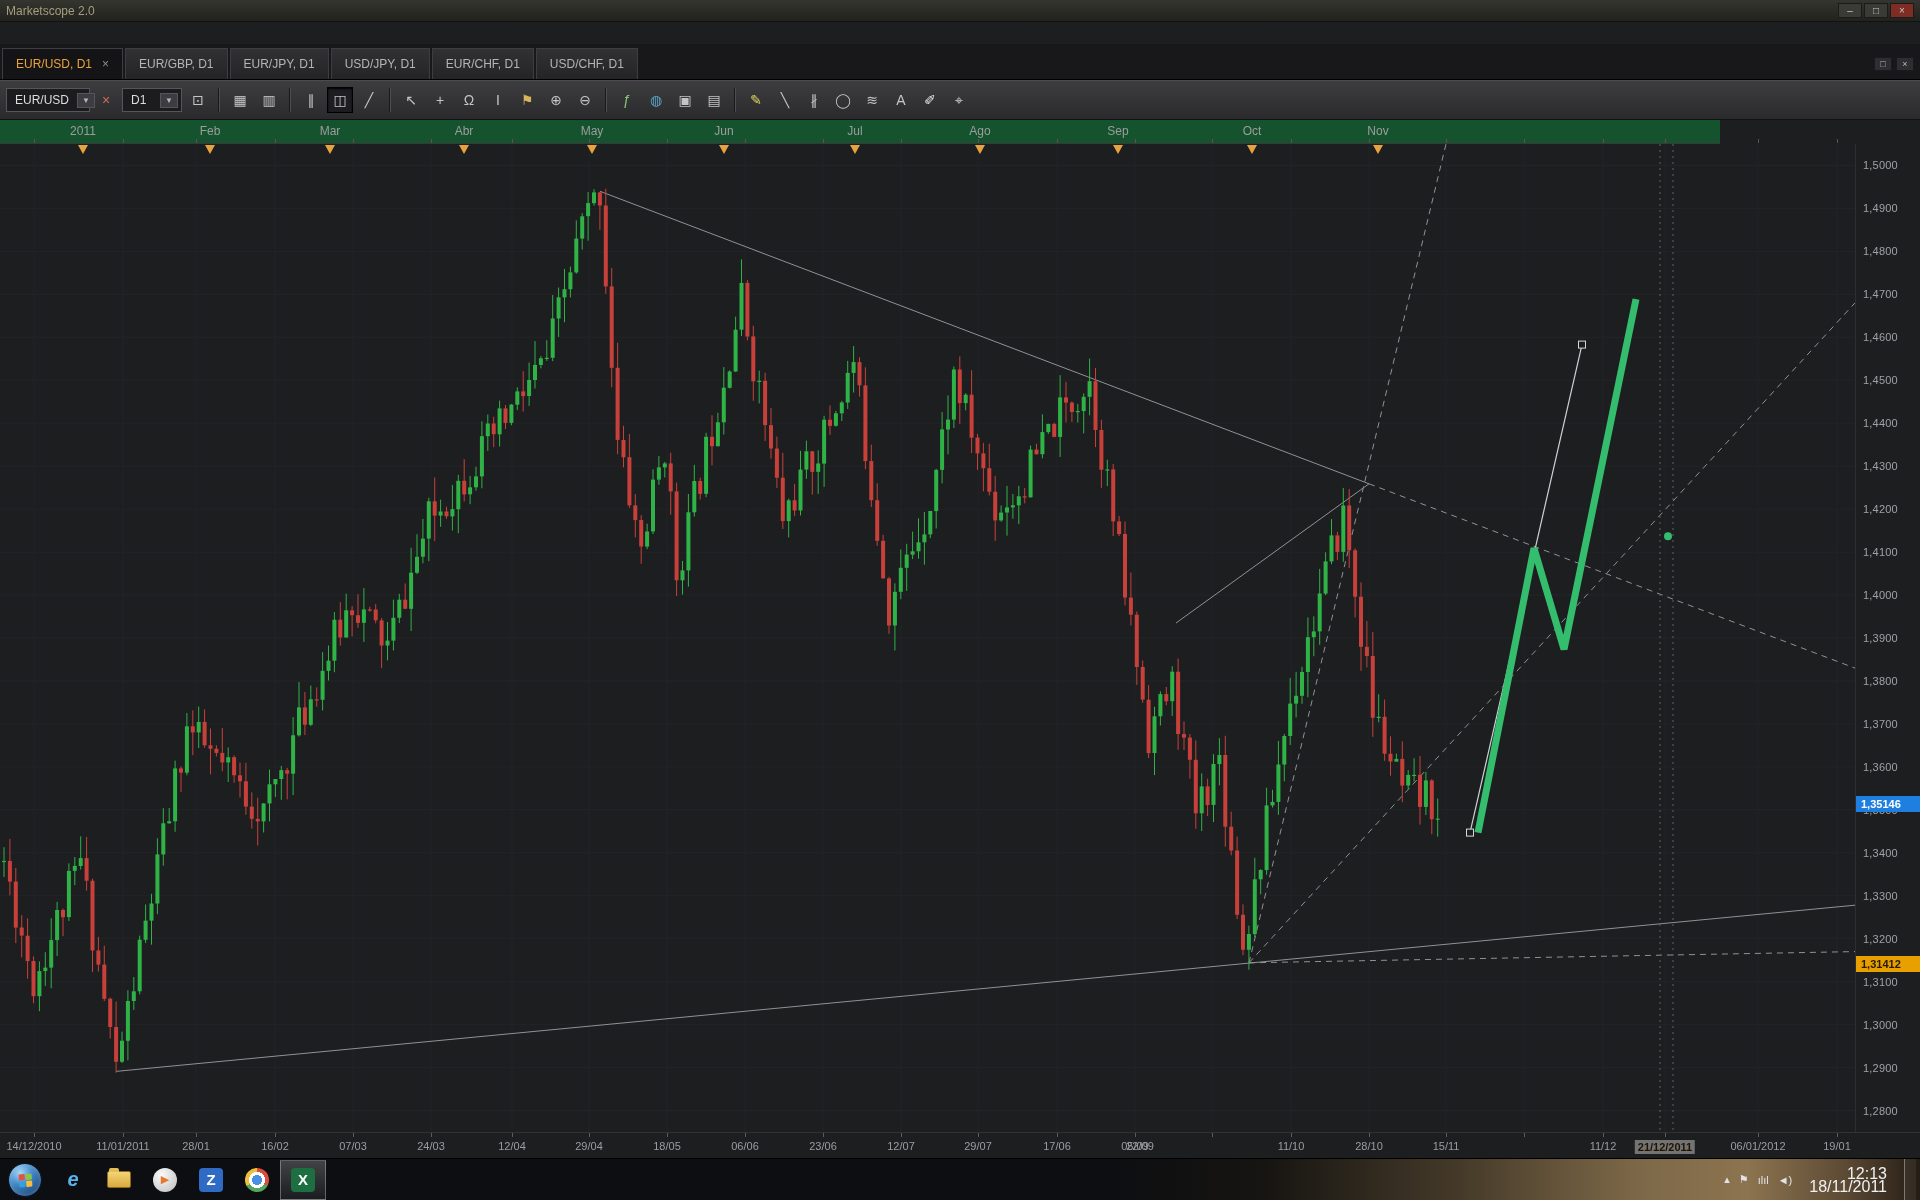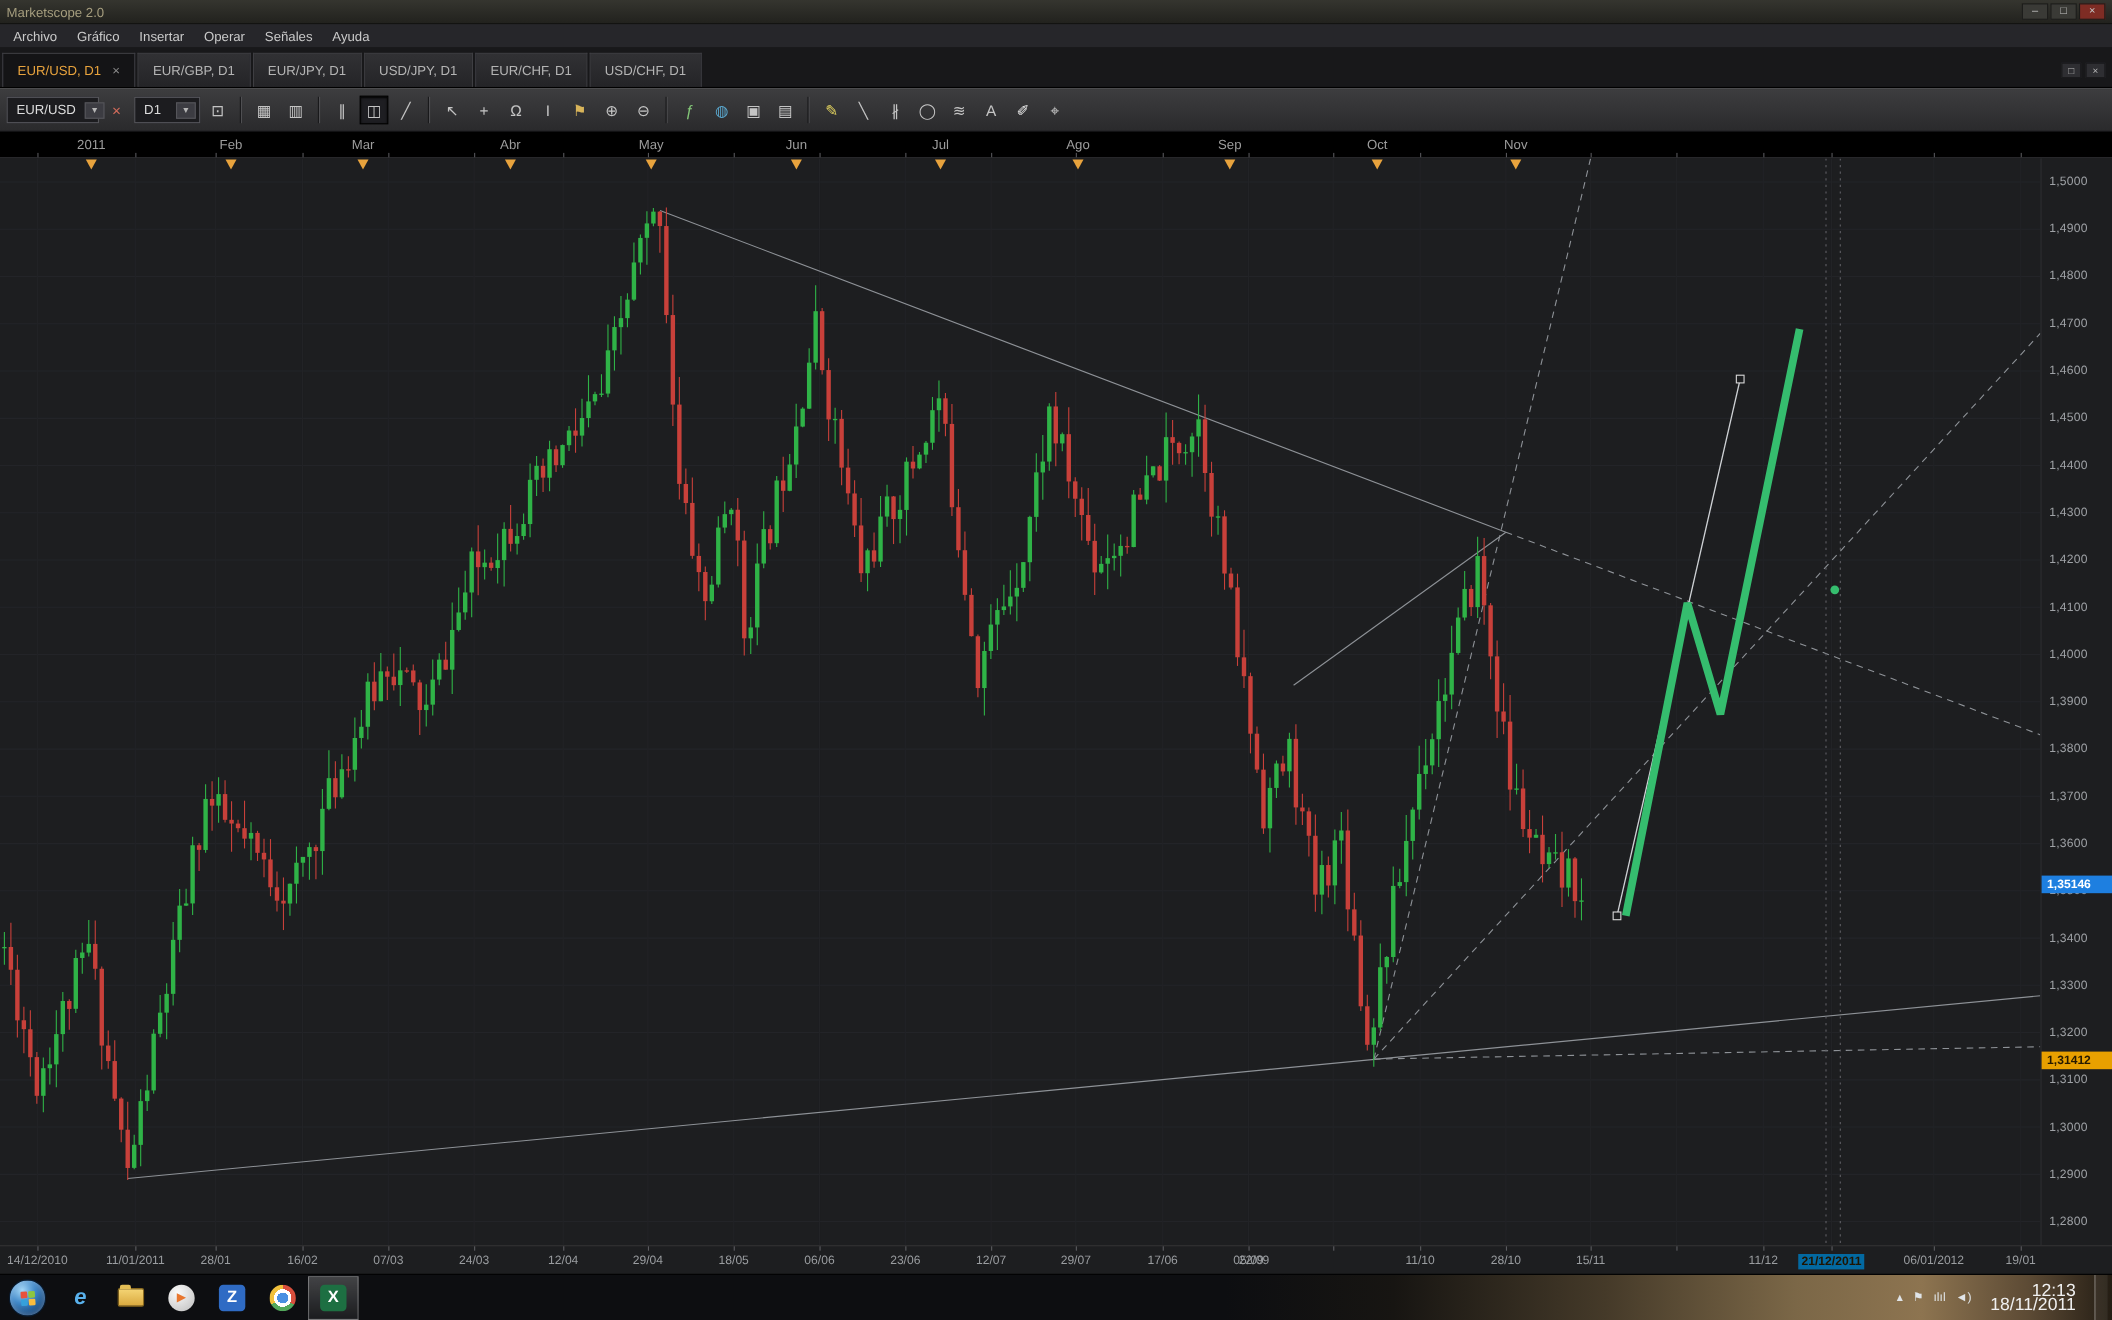--- a/index.html
+++ b/index.html
@@ -38,34 +38,34 @@
   .combo{height:24px;background:#1c1c1f;border:1px solid #55555a;color:#ddd;font-size:12px;
     display:flex;align-items:center;padding:0 3px 0 8px;gap:8px}
   .combo .arrow{font-size:8px;color:#b5b5b5;background:#3c3c42;padding:2px 4px;border:1px solid #55555a}
   .tbtn{min-width:26px;height:26px;display:flex;align-items:center;justify-content:center;
     font-size:14px;color:#c4c4c4}
   .tbtn.pressed{background:#1e1e22;border:1px solid #000;box-shadow:inset 0 1px 2px #000}
   .tsep{width:2px;height:24px;border-left:1px solid #19191b;border-right:1px solid #4f4f52;margin:0 4px}
 
   
   .chart-window{position:absolute;top:120px;left:0;width:1920px;height:1038px;background:#1d1e20}
-  .ruler{position:absolute;top:0;left:0;width:1920px;height:24px;background:#000000;
+  .ruler{position:absolute;top:0;left:0;width:1720px;height:24px;background:#14532d;
     border-bottom:1px solid #38383c}
   .ruler-label{position:absolute;top:4px;transform:translateX(-50%);color:#9d9d9d;font-size:12px}
   .plot{position:absolute;top:24px;left:0;width:1855px;height:988px;background:#1d1e20}
   .price-axis{position:absolute;top:24px;left:1855px;width:65px;height:988px;
     border-left:1px solid #2d2e31;background:#1d1e20}
   .pa-label{position:absolute;left:7px;transform:translateY(-50%);color:#9fa2a6;font-size:11px;letter-spacing:.2px}
   .pa-badge{position:absolute;left:0;width:65px;transform:translateY(-50%);
     font-size:11px;font-weight:bold;padding:2px 4px 2px 5px}
   .date-axis{position:absolute;top:1012px;left:0;width:1920px;height:26px;
     border-top:1px solid #333;background:#1d1e20}
   .da-label{position:absolute;top:7px;transform:translateX(-50%);color:#9a9da0;
     font-size:11px;white-space:nowrap}
-  .da-label.hl{background:#0369a1;color:#201400;padding:1px 3px;font-weight:bold}
+  .da-label.hl{background:#737373;color:#201400;padding:1px 3px;font-weight:bold}
   .da-tick{position:absolute;top:0;width:1px;height:4px;background:#5c5c60}
 
   
   .taskbar{position:absolute;left:0;bottom:0;width:1920px;height:42px;display:flex;align-items:center;
     border-top:1px solid #000;
     background:linear-gradient(90deg,#0d0e11 0%,#0d0e11 58%,#171512 66%,#453a29 76%,#7b6747 85%,#8d7450 91%,#5d4b35 96%,#241d14 100%)}
   .start-orb{width:34px;height:34px;border-radius:50%;margin:0 8px 0 8px;position:relative;
     background:radial-gradient(circle at 35% 28%,#a6d8f7 0%,#3f88c9 38%,#17497f 72%,#0b2a4f 100%);
     border:1px solid #091a2d;box-shadow:inset 0 0 7px rgba(255,255,255,.4)}
   .flag{position:absolute;top:10px;left:10px;width:13px;height:13px;display:grid;
@@ -99,28 +99,20 @@
 
   <div class="titlebar">
     <span class="title">Marketscope 2.0</span>
     <div class="win-controls">
       <div class="win-btn">–</div>
       <div class="win-btn">□</div>
       <div class="win-btn close">×</div>
     </div>
   </div>
 
-  <div class="menubar">
-      <div class="menu-item">Archivo</div>
-      <div class="menu-item">Gráfico</div>
-      <div class="menu-item">Insertar</div>
-      <div class="menu-item">Operar</div>
-      <div class="menu-item">Señales</div>
-      <div class="menu-item">Ayuda</div>
-    </div>
 
   <div class="tabbar">
     <div id="tabs-host" style="display:flex;align-items:center">
         <div class="tab active">
           <span>EUR/USD, D1</span>
           <span class="close-x">×</span>
         </div>
         <div class="tab">
           <span>EUR/GBP, D1</span>
         </div>

